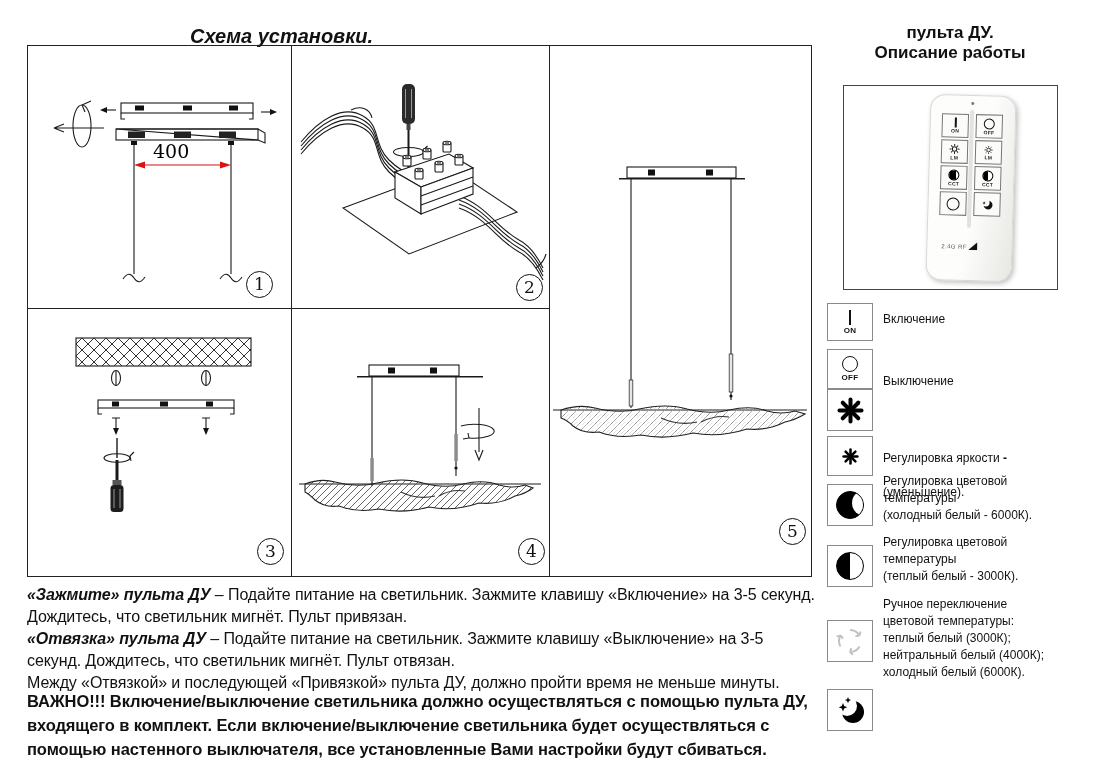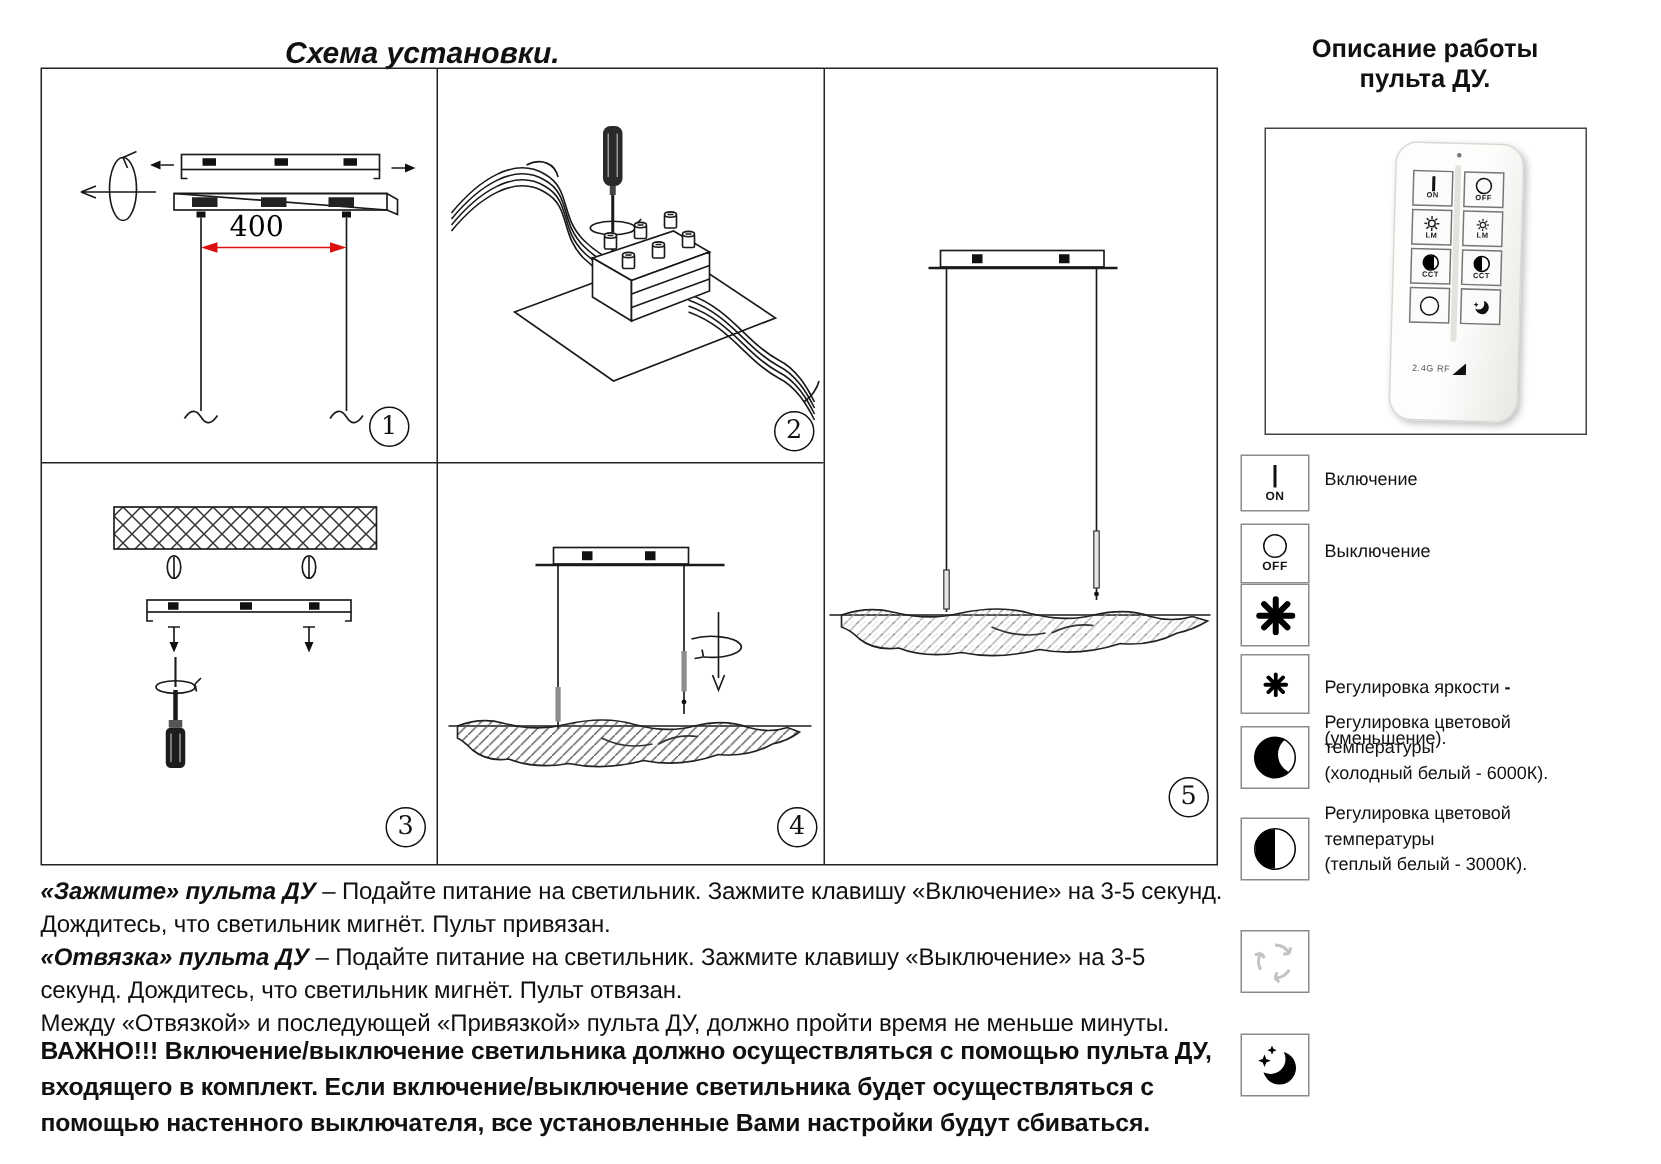--- a/index.html
+++ b/index.html
@@ -279,22 +279,22 @@
 
   <div class="dim-label" style="left:125px;top:94px;width:60px">400</div>
   <div class="badge" style="left:218px;top:225px">1</div>
   <div class="badge" style="left:488px;top:228px">2</div>
   <div class="badge" style="left:229px;top:492px">3</div>
   <div class="badge" style="left:490px;top:492px">4</div>
   <div class="badge" style="left:751px;top:472px">5</div>
 </div>
 
 <div class="abs remote-title">
+  <div>пульта ДУ.</div>
   <div>Описание работы</div>
-  <div>пульта ДУ.</div>
 </div>
 
 <div class="abs remote-box">
   <div class="remote-body">
     <div class="led-dot"></div>
     <div class="groove"></div>
     <div class="btnpanel">
       <div class="bcell">
         <span class="ibar"></span>
         <span class="blabel">ON</span>
@@ -359,21 +359,21 @@
     <span class="keylabel">ON</span>
   </div>
   <div class="legend-text" style="margin-top:8px">Включение</div>
 </div>
 
 <div class="legend-row" style="top:349px">
   <div class="icon-box" style="height:38px">
     <span class="keycirc"></span>
     <span class="keylabel">OFF</span>
   </div>
-  <div class="legend-text" style="margin-top:10px">Выключение</div>
+  <div class="legend-text" style="margin-top:24px">Выключение</div>
 </div>
 
 <div class="legend-row" style="top:386px">
   <div class="icon-box" style="height:40px;margin-top:3px">
     <svg width="27" height="27" viewBox="0 0 27 27">
       <g fill="#000">
         <rect x="11.5" y="0.5" width="4" height="26" rx="2"></rect>
         <rect x="11.5" y="0.5" width="4" height="26" rx="2" transform="rotate(45 13.5 13.5)"></rect>
         <rect x="11.5" y="0.5" width="4" height="26" rx="2" transform="rotate(90 13.5 13.5)"></rect>
         <rect x="11.5" y="0.5" width="4" height="26" rx="2" transform="rotate(135 13.5 13.5)"></rect>
@@ -429,20 +429,25 @@
           <path d="M16 5 a11 11 0 0 1 9.5 5.6"></path>
           <path d="M25.5 10.6 l1 -4 M25.5 10.6 l-4 0.6"></path>
         </g>
         <g transform="rotate(240 16 16)">
           <path d="M16 5 a11 11 0 0 1 9.5 5.6"></path>
           <path d="M25.5 10.6 l1 -4 M25.5 10.6 l-4 0.6"></path>
         </g>
       </g>
     </svg>
   </div>
+  <div class="legend-text">Ручное переключение
+цветовой температуры:
+теплый белый (3000К);
+нейтральный белый (4000К);
+холодный белый (6000К).</div>
 </div>
 
 <div class="legend-row" style="top:681px">
   <div class="icon-box" style="height:40px;margin-top:8px">
     <svg width="32" height="30" viewBox="0 0 32 30">
       <circle cx="19" cy="17" r="11" fill="#000"></circle>
       <circle cx="13" cy="11" r="10" fill="#fff"></circle>
       <path d="M9 8 l1.2 3 L13.2 12.2 L10.2 13.4 L9 16.4 L7.8 13.4 L4.8 12.2 L7.8 11 Z" fill="#000"></path>
       <path d="M14 2 l0.9 2.2 L17.1 5.1 L14.9 6 L14 8.2 L13.1 6 L10.9 5.1 L13.1 4.2 Z" fill="#000"></path>
     </svg>

